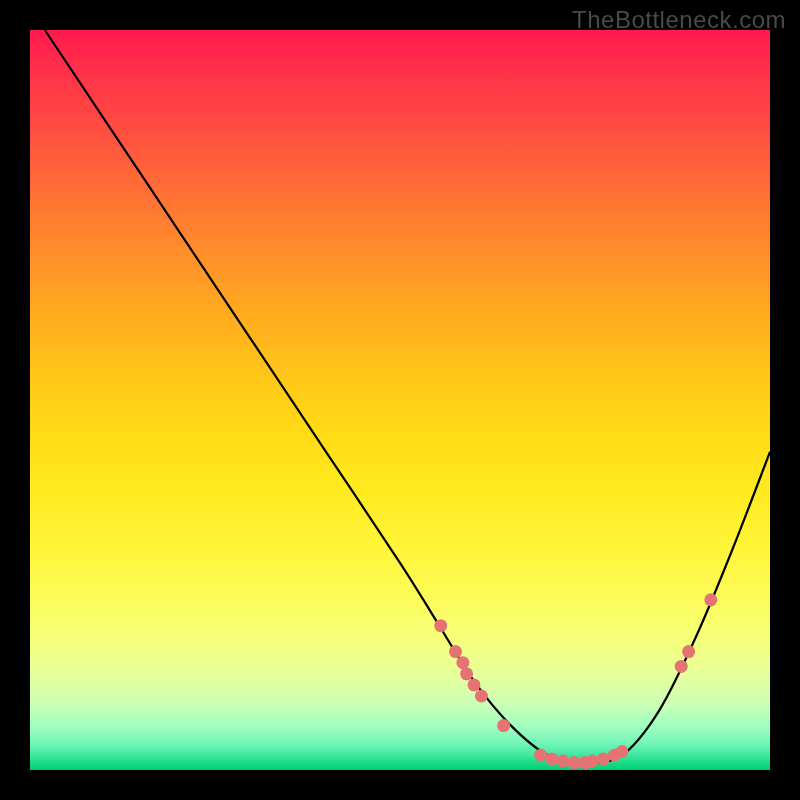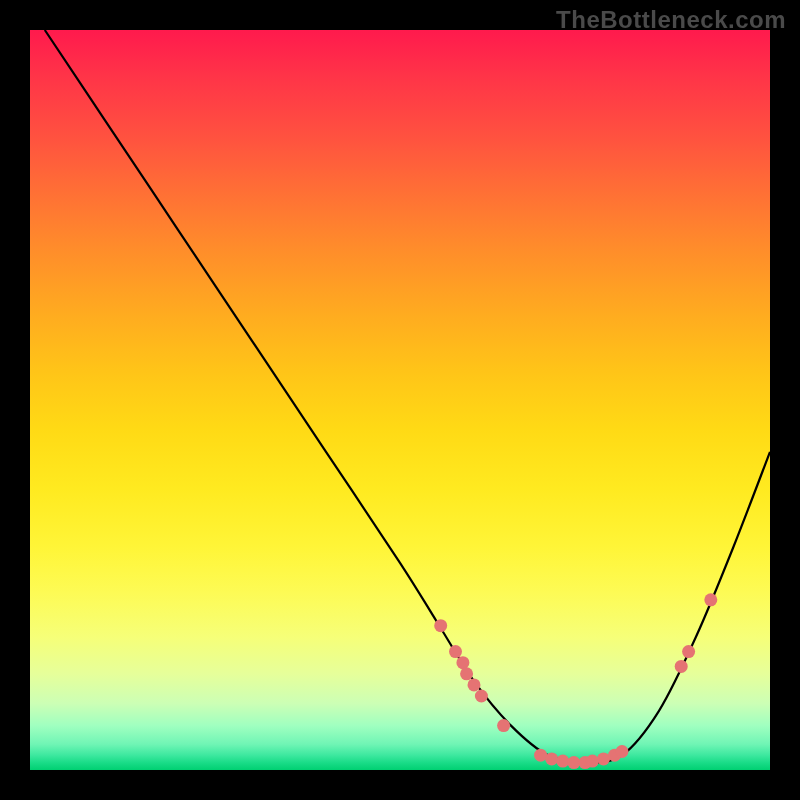--- a/index.html
+++ b/index.html
@@ -10,21 +10,21 @@
     position: relative;
     font-family: Arial, sans-serif;
     overflow: hidden;
   }
   .watermark {
     position: absolute;
     top: 6px;
     right: 14px;
     color: #4a4a4a;
     font-size: 24px;
-    font-weight: 700;
+    font-weight: 400;
     letter-spacing: 0.5px;
     z-index: 10;
   }
   .plot-area {
     position: absolute;
     left: 30px;
     top: 30px;
     width: 740px;
     height: 740px;
   }

